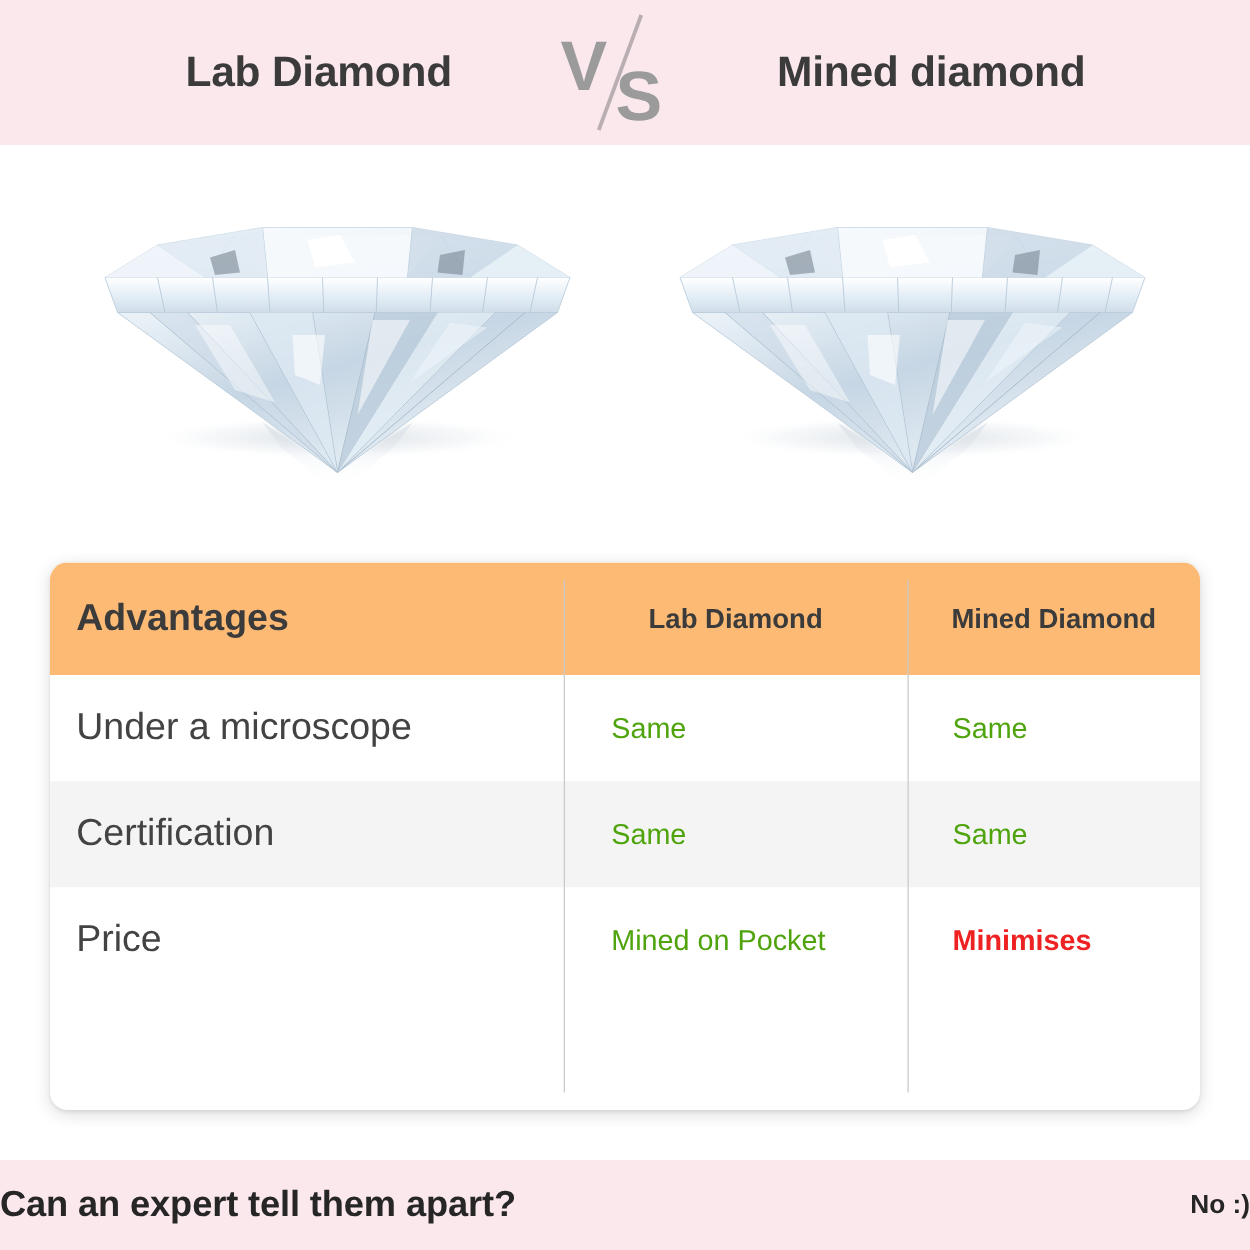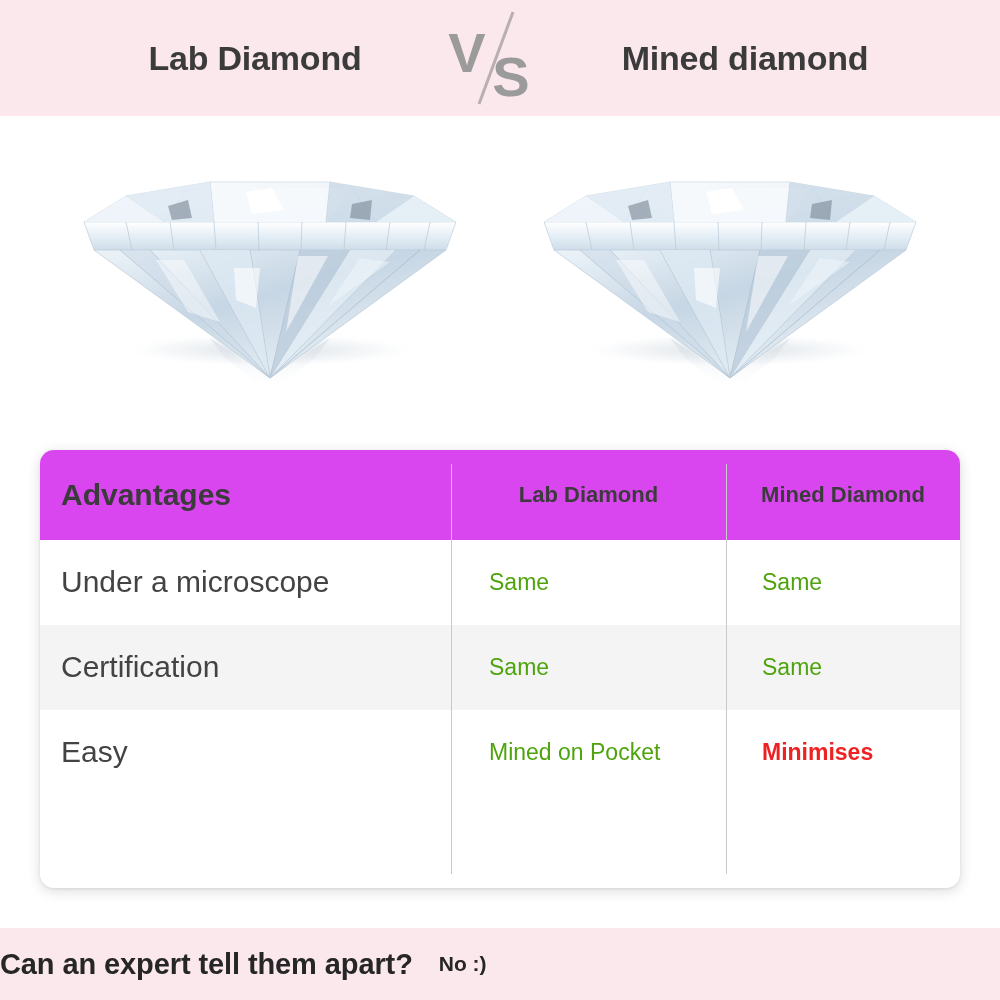--- a/index.html
+++ b/index.html
@@ -106,21 +106,21 @@
 
   .trow {
     position: relative;
     display: flex;
     align-items: center;
     width: 100%;
   }
 
   .trow.head {
     height: 90px;
-    background: #d946ef;
+    background: #fdba74;
     justify-content: flex-end;
   }
   .trow.body { height: 85px; }
   .trow.body.odd  { background: #ffffff; }
   .trow.body.even { background: #f4f4f4; }
   .trow.body.last { height: 88px; }
 
   .cell-feature {
     width: 411px;
     padding-left: 21px;
@@ -162,21 +162,21 @@
   
   .footer-band {
     position: absolute;
     left: 0;
     top: 928px;
     width: 1000px;
     height: 72px;
     background: #fbe8ec;
     display: flex;
     align-items: center;
-    justify-content: flex-start;
+    justify-content: space-between;
   }
   .footer-text {
     font-size: 29px;
     font-weight: 700;
     color: #262626;
     letter-spacing: -0.1px;
   }
   .footer-answer {
     font-size: 21px;
     font-weight: 700;
@@ -407,21 +407,21 @@
         <div class="cell-mined val-good">Same</div>
       </div>
 
       <div class="trow body even">
         <div class="cell-feature">Certification</div>
         <div class="cell-lab val-good">Same</div>
         <div class="cell-mined val-good">Same</div>
       </div>
 
       <div class="trow body odd">
-        <div class="cell-feature">Easy</div>
+        <div class="cell-feature">Price</div>
         <div class="cell-lab val-good">Mined on Pocket</div>
         <div class="cell-mined val-bad">Minimises</div>
       </div>
 
 
     </div>
   </div>
 
   <div class="footer-band">
     <span class="footer-text">Can an expert tell them apart?</span>

